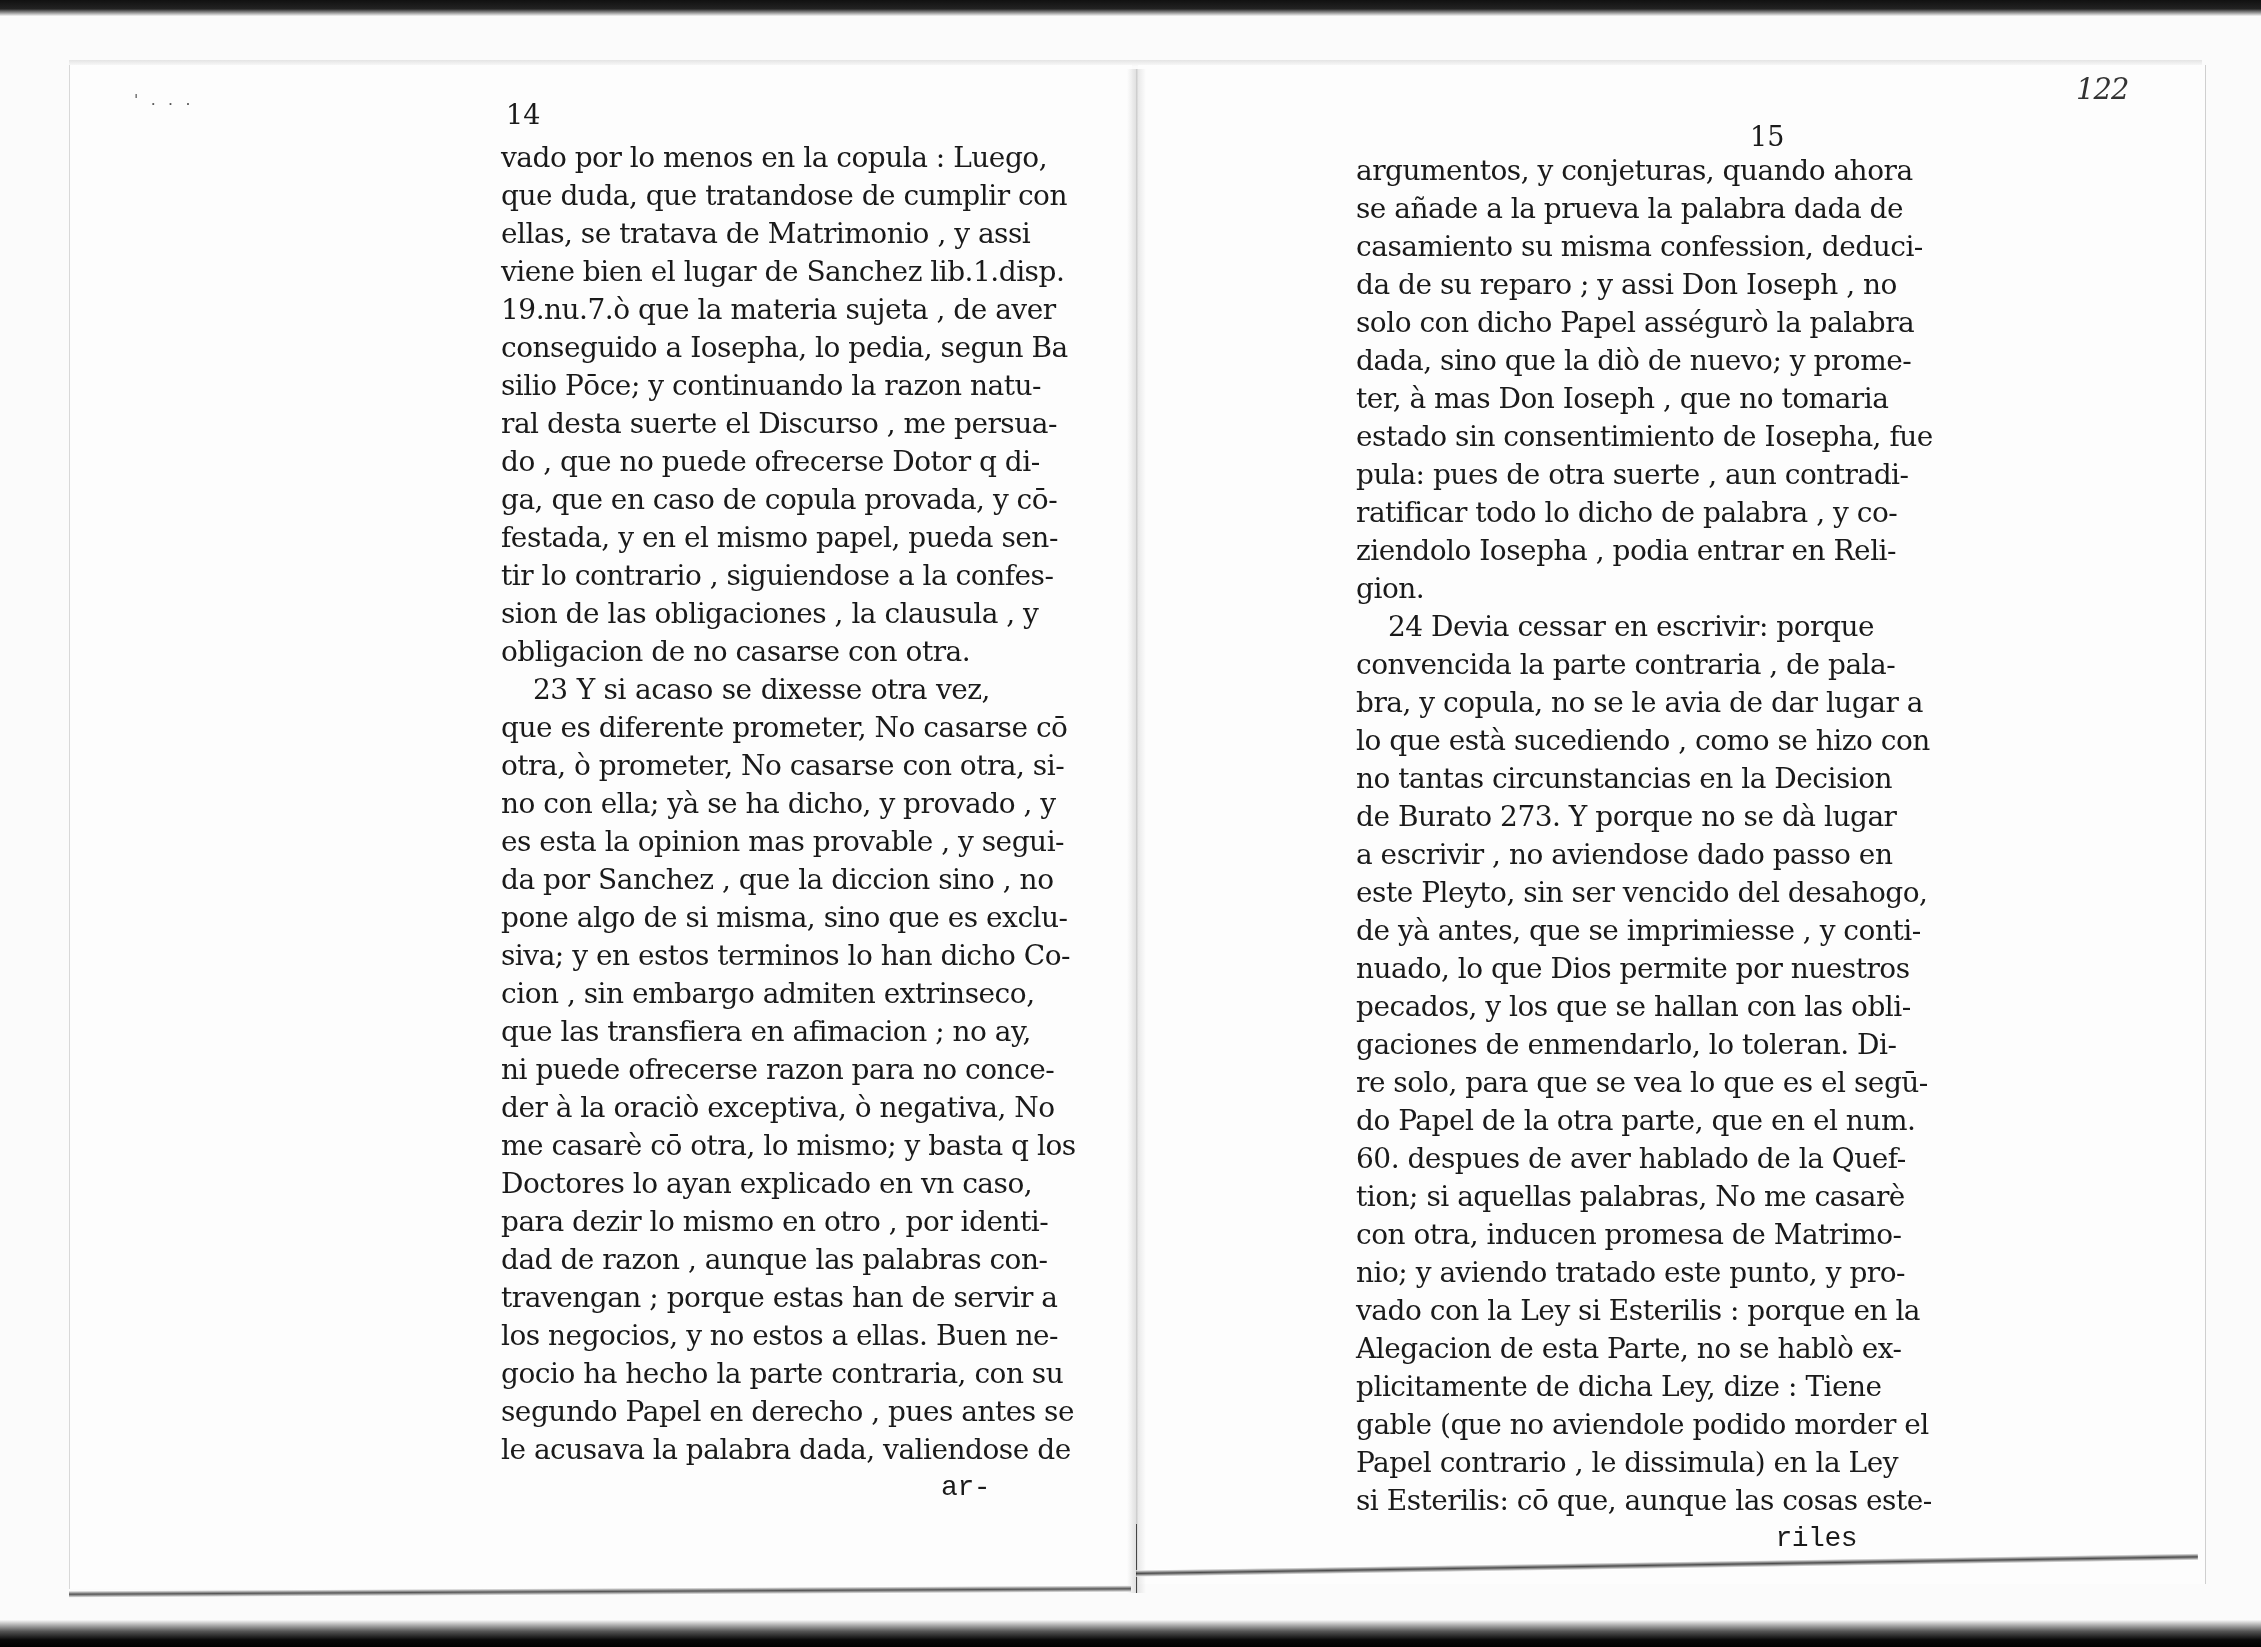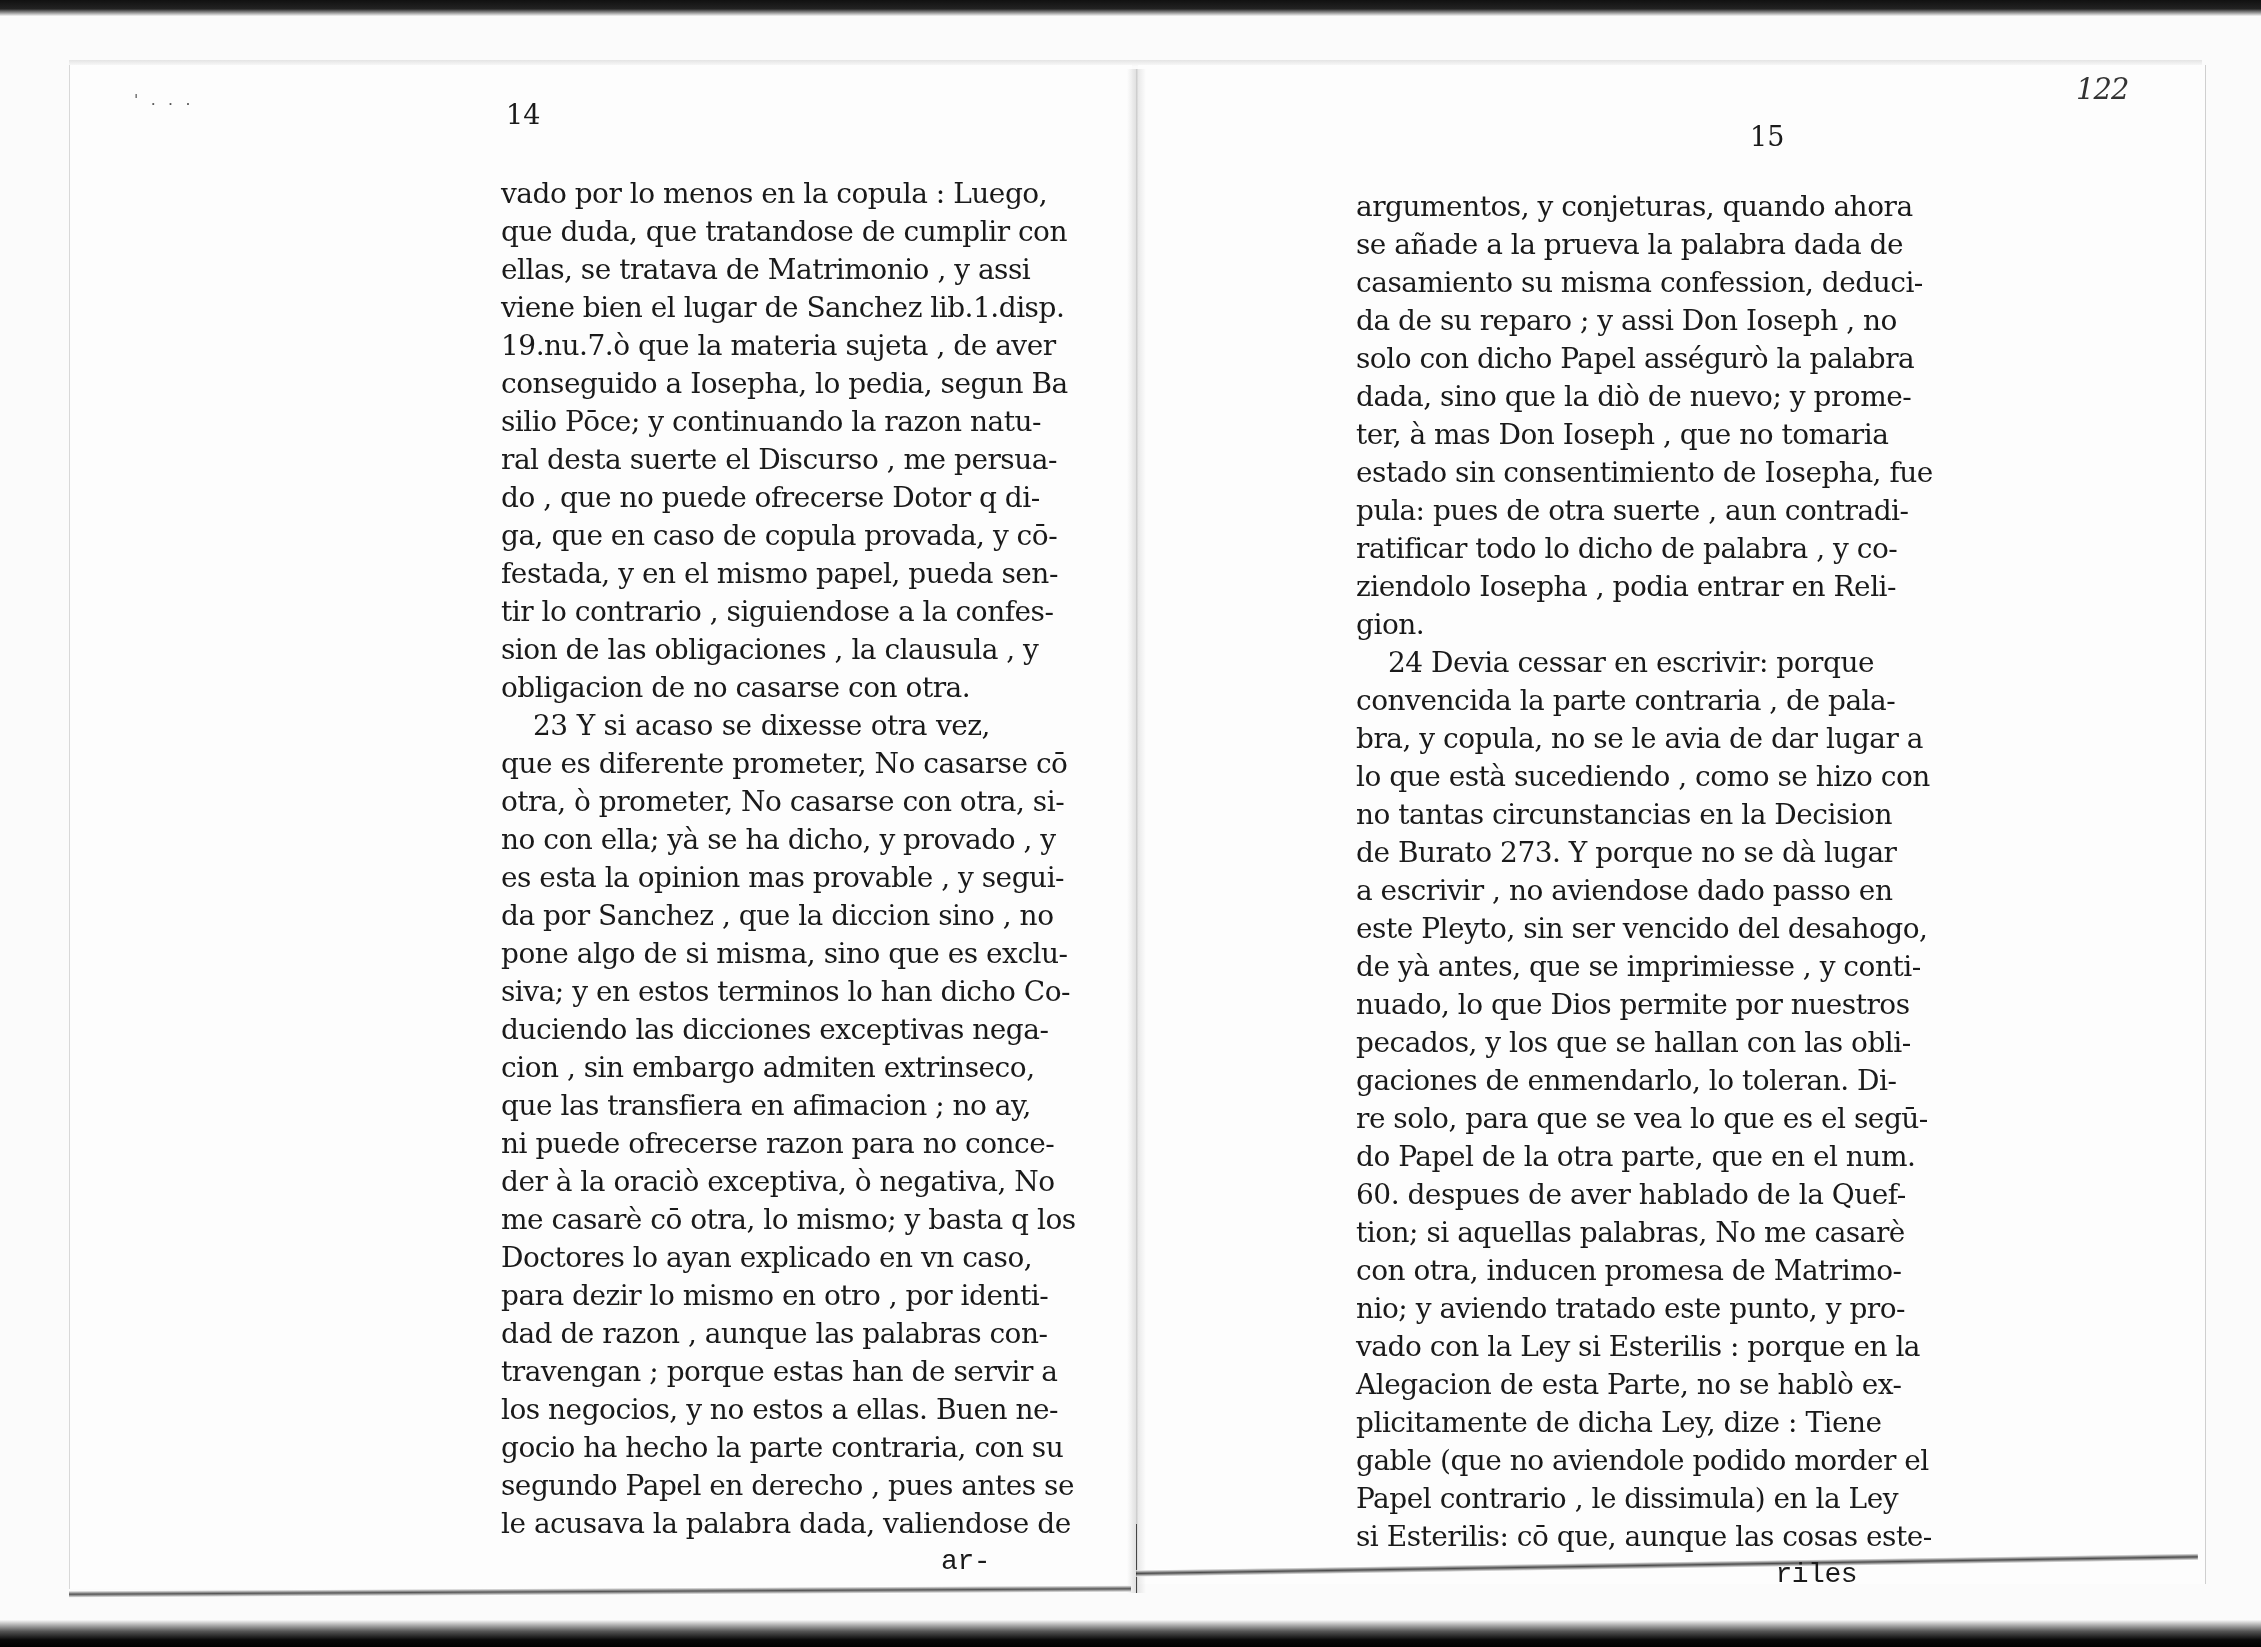--- a/index.html
+++ b/index.html
@@ -41,21 +41,20 @@
     position:absolute; left:1136px; top:1524px; width:1.4px; height:69px; background:#444;
   }
   .top-edge-shadow {
     position:absolute; left:69px; top:60px; width:2133px; height:5.5px;
     background:linear-gradient(#e4e4e4,#fafafa);
   }
   .col {
     position:absolute; color:#1a1a1a;
     font-size:28px; line-height:38px;
     letter-spacing:-0.5px;
-    margin-top:36px;
   }
   .col-left  { left:501px; top:139px; width:489px; }
   .col-right { left:1356px; top:152px; width:501px; }
   .line { display:block; white-space:nowrap; text-align:justify; text-align-last:justify; height:38px; }
   .line.last { text-align-last:left; }
   .line.para { text-indent:32px; }
   .line.catch { text-align-last:right; text-align:right;font-family:Liberation Mono, monospace; }
   .page-num {
     position:absolute; font-size:27px; color:#1a1a1a;
   }
@@ -104,21 +103,20 @@
   <span class="line">sion de las obligaciones , la clausula , y</span>
   <span class="line last">obligacion de no casarse con otra.</span>
   <span class="line para">23   Y si acaso se dixesse otra vez,</span>
   <span class="line">que es diferente prometer, No casarse cō</span>
   <span class="line">otra, ò prometer, No casarse con otra, si-</span>
   <span class="line">no con ella; yà se ha dicho, y provado , y</span>
   <span class="line">es esta la opinion mas provable , y segui-</span>
   <span class="line">da por Sanchez , que la diccion sino , no</span>
   <span class="line">pone algo de si misma, sino que es exclu-</span>
   <span class="line">siva; y en estos terminos lo han dicho Co-</span>
-  <span class="line">duciendo las dicciones exceptivas nega-</span>
   <span class="line">cion , sin embargo admiten extrinseco,</span>
   <span class="line">que las transfiera en afimacion ; no ay,</span>
   <span class="line">ni puede ofrecerse razon para no conce-</span>
   <span class="line">der à la oraciò exceptiva, ò negativa, No</span>
   <span class="line">me casarè cō otra, lo mismo; y basta q los</span>
   <span class="line">Doctores lo ayan explicado en vn caso,</span>
   <span class="line">para dezir lo mismo en otro , por identi-</span>
   <span class="line">dad de razon , aunque las palabras con-</span>
   <span class="line">travengan ; porque estas han de servir a</span>
   <span class="line">los negocios, y no estos a ellas. Buen ne-</span>

